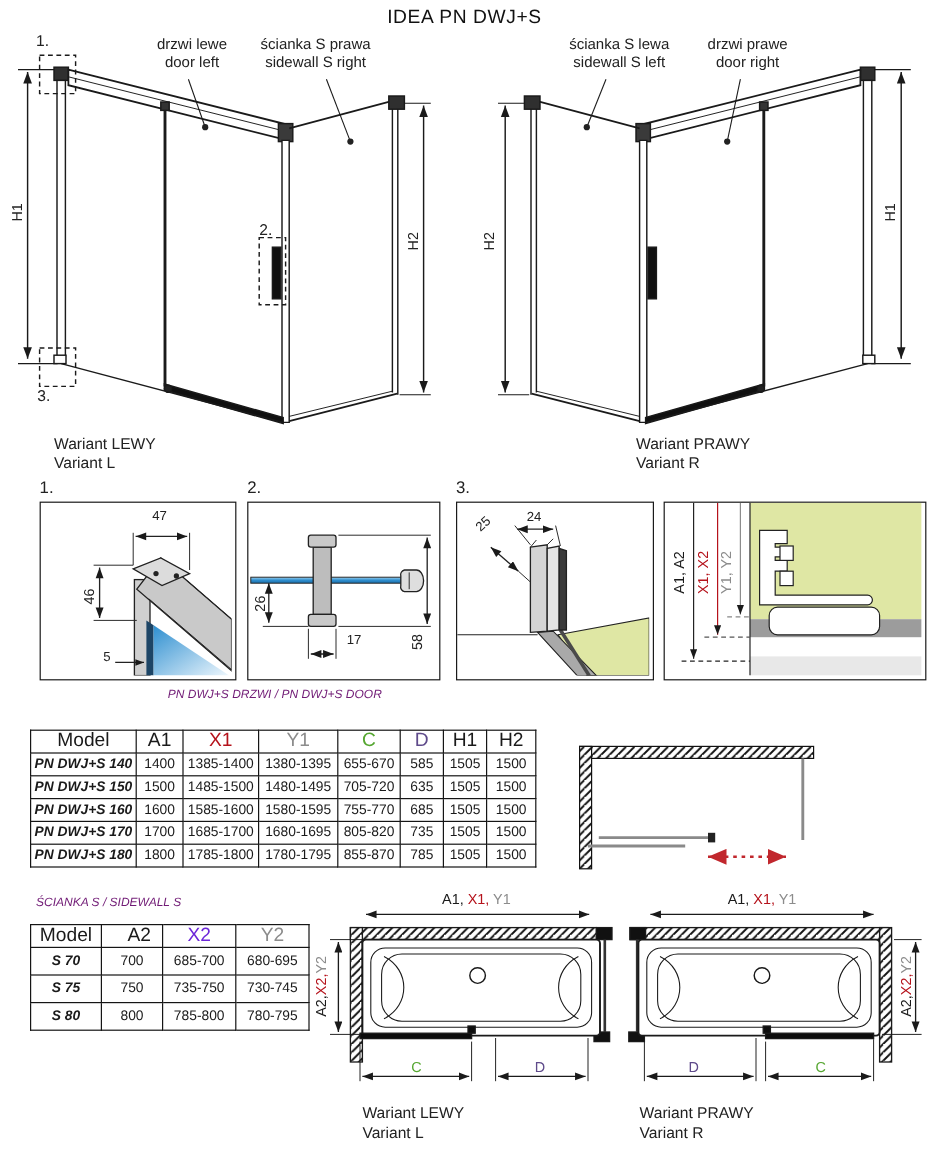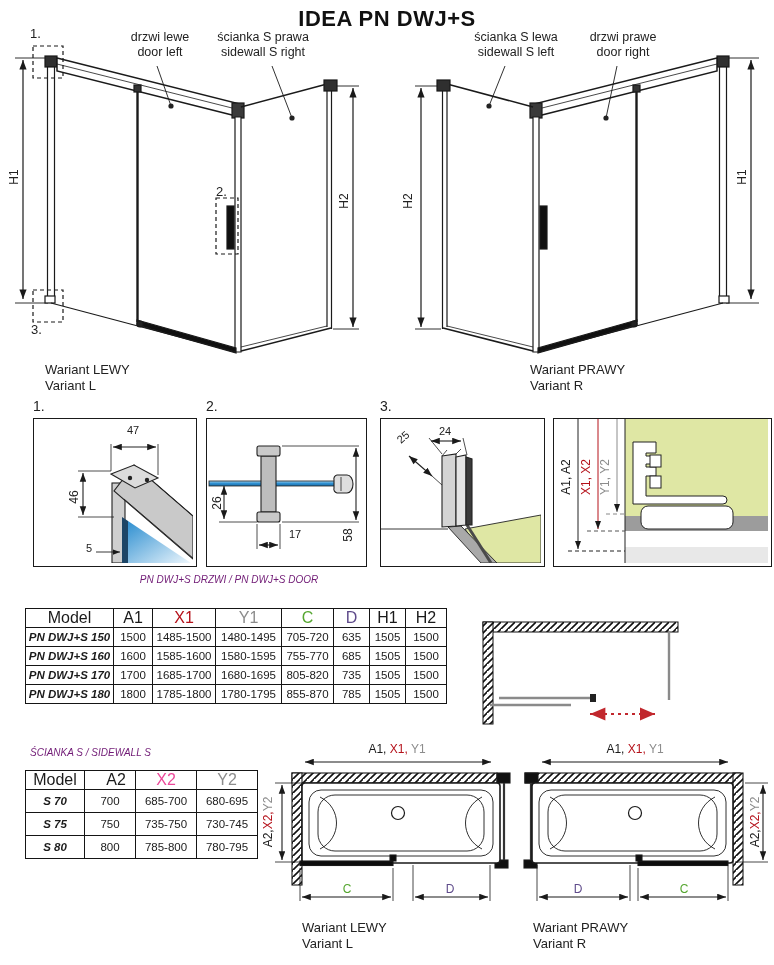--- a/index.html
+++ b/index.html
@@ -1,19 +1,19 @@
 <!DOCTYPE html>
 <html><head>
 <meta charset="utf-8">
 <style>
   html,body{margin:0;padding:0;background:#fff;}
   #page{position:relative;width:774px;height:965px;background:#fff;overflow:hidden;
         font-family:"Liberation Sans","DejaVu Sans",sans-serif;color:#1a1a1a;}
   .abs{position:absolute;}
-  .title{width:774px;text-align:center;font-size:22px;font-weight:bold;letter-spacing:.5px;color:#111;}
+  .title{width:774px;text-align:center;font-size:16px;font-weight:normal;letter-spacing:.5px;color:#111;}
   .lbl{font-size:12.5px;line-height:15px;color:#222;text-align:center;}
   .marker{font-size:13px;color:#222;}
   .cap{font-size:13px;line-height:16px;color:#222;}
   .cap.right{}
   .vlabel{position:absolute;width:36px;text-align:center;font-size:12px;color:#222;
           transform:rotate(-90deg);transform-origin:center;white-space:nowrap;}
   .dim{position:absolute;font-size:11px;color:#222;text-align:center;white-space:nowrap;}
   .dbox{position:absolute;border:1.4px solid #1a1a1a;background:#fff;}
   .dlabel{position:absolute;font-size:14px;color:#222;}
   .captionT{font-size:10px;font-weight:normal;font-style:italic;color:#701a75;}
@@ -323,20 +323,30 @@
           <th style="color: rgb(181, 18, 27); width: 62px;">X1</th>
           <th style="color: rgb(140, 140, 140); width: 65px;">Y1</th>
           <th style="color: rgb(85, 166, 48); width: 51px;">C</th>
           <th style="color: rgb(95, 75, 139); width: 35px;">D</th>
           <th style="color: rgb(26, 26, 26); width: 35px;">H1</th>
           <th style="color: rgb(26, 26, 26); width: 40px;">H2</th>
         </tr>
       </thead>
       <tbody>
         <tr>
+          <td class="model-cell">PN DWJ+S 140</td>
+          <td>1400</td>
+          <td>1385-1400</td>
+          <td>1380-1395</td>
+          <td>655-670</td>
+          <td>585</td>
+          <td>1505</td>
+          <td>1500</td>
+        </tr>
+        <tr>
           <td class="model-cell">PN DWJ+S 150</td>
           <td>1500</td>
           <td>1485-1500</td>
           <td>1480-1495</td>
           <td>705-720</td>
           <td>635</td>
           <td>1505</td>
           <td>1500</td>
         </tr>
         <tr>
@@ -393,21 +403,21 @@
     <line x1="10" y1="90" x2="91" y2="90" stroke="#8a8a8a" stroke-width="2.4"></line>
     <line x1="110" y1="99" x2="175" y2="99" stroke="#c1272d" stroke-width="2.2" stroke-dasharray="3,4" marker-start="url(#rS)" marker-end="url(#rE)"></line>
   </svg>
 
   <div class="abs captionT" style="left:30px;top:747px;">ŚCIANKA S / SIDEWALL S</div>
   <table id="sideTable" class="spec abs" style="left:25px;top:770px;width:216px;">
       <thead>
         <tr>
           <th style="color: rgb(26, 26, 26); width: 58px;">Model</th>
           <th style="color: rgb(26, 26, 26); width: 38px; padding-left: 12px;">A2</th>
-          <th style="color: #ec4899; width: 60px;">X2</th>
+          <th style="color: #6d28d9; width: 60px;">X2</th>
           <th style="color: rgb(140, 140, 140); width: 60px;">Y2</th>
         </tr>
       </thead>
       <tbody>
         <tr>
           <td class="model-cell">S 70</td>
           <td>700</td>
           <td>685-700</td>
           <td>680-695</td>
         </tr>

